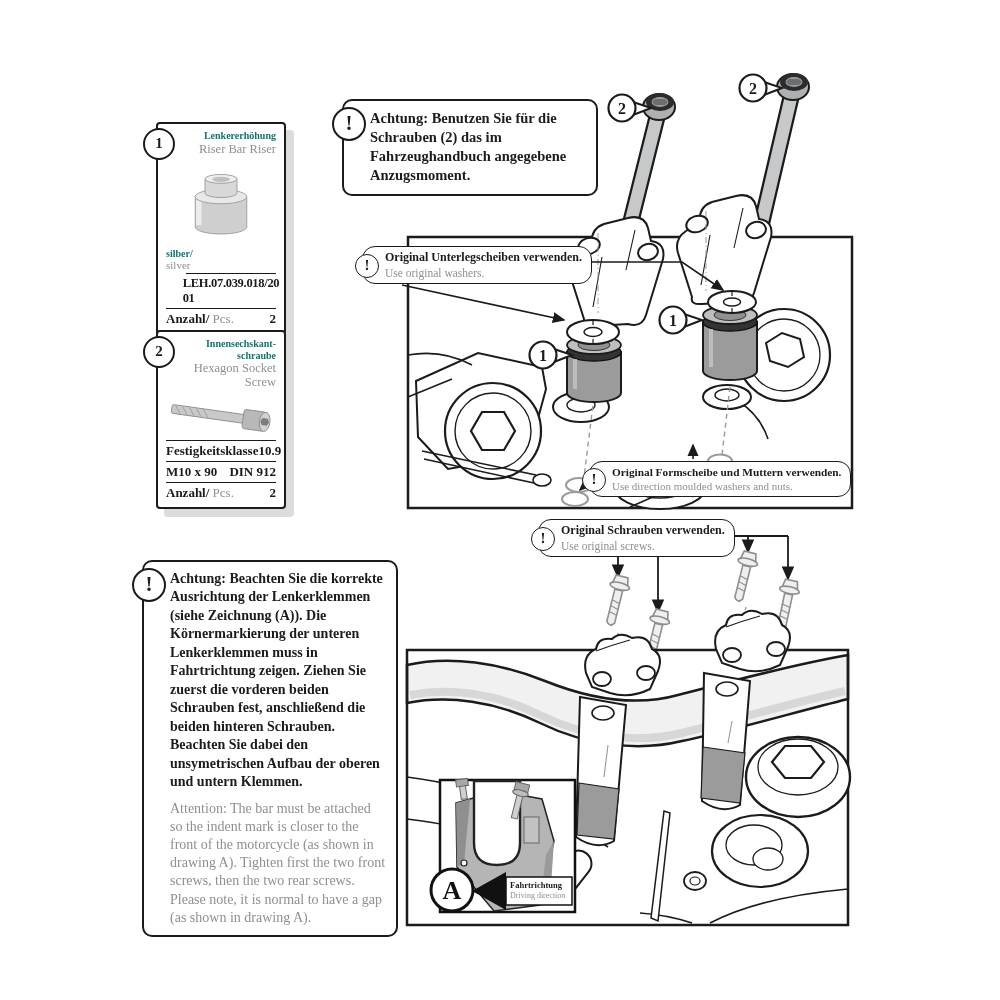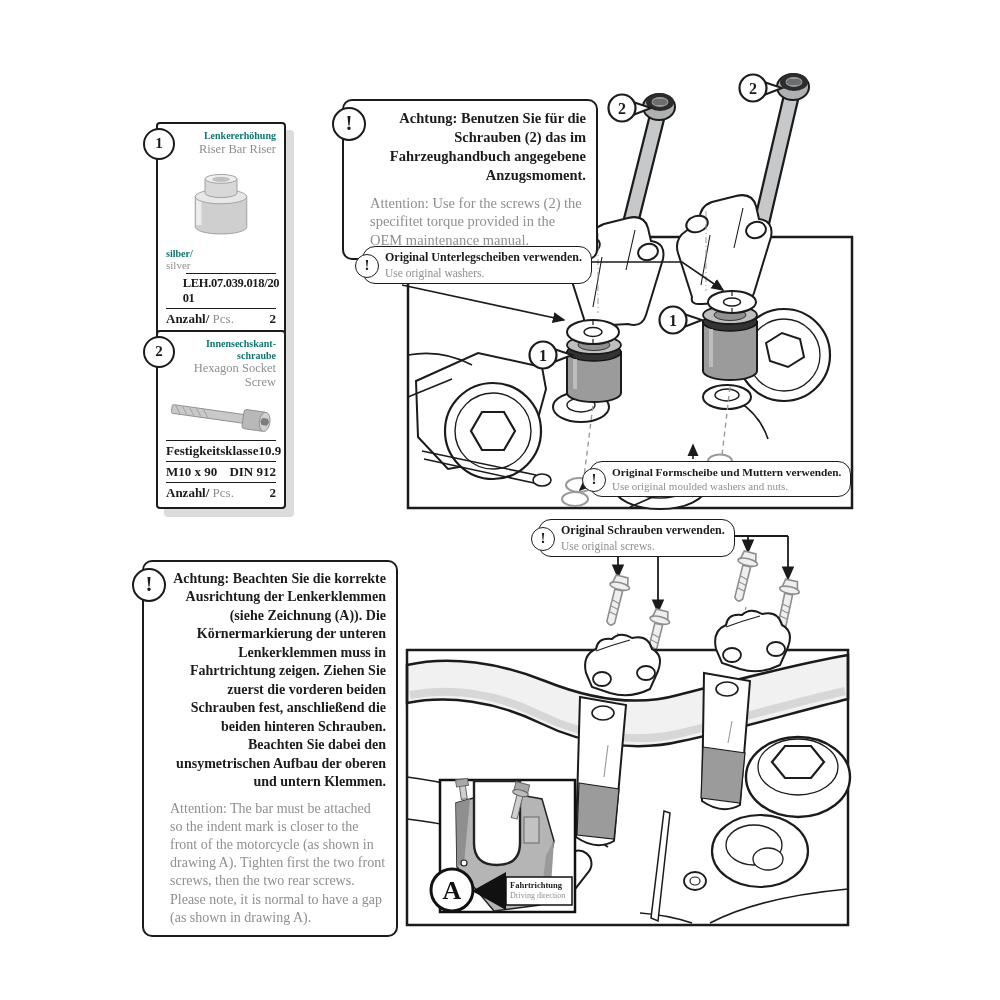--- a/index.html
+++ b/index.html
@@ -17,21 +17,21 @@
   .part-img{display:block;margin:2px auto 2px auto;}
   .rows{font-size:13px;}
   .row{display:flex;justify-content:space-between;align-items:baseline;padding:2px 0;}
   .rule{border-top:1.5px solid #1b1b1b;}
   .pn{font-weight:bold;font-size:12.5px;letter-spacing:-0.3px;justify-content:center;margin-left:20px;}
   
   .warn{position:absolute;background:#fff;border:2px solid #1b1b1b;border-radius:10px;
         padding:8px 10px 8px 26px;box-sizing:border-box;z-index:3;}
   .warn .bang{position:absolute;left:-12px;top:6px;width:30px;height:30px;border:2px solid #1b1b1b;
         border-radius:50%;background:#fff;text-align:center;line-height:28px;font-weight:bold;font-size:21px;}
-  .warn .de{font-weight:bold;font-size:14.5px;line-height:1.32;text-align:right;}
+  .warn .de{font-weight:bold;font-size:14.5px;line-height:1.32;}
   .warn .en{color:#8f8f8f;font-size:14.5px;line-height:1.3;margin-top:8px;}
   
   .callout{position:absolute;background:#fff;border:1.8px solid #1b1b1b;border-radius:13px;
         padding:3px 9px 3px 22px;box-sizing:border-box;white-space:nowrap;z-index:3;}
   .callout .bang{position:absolute;left:-8px;top:50%;margin-top:-11px;width:22px;height:22px;
         border:1.8px solid #1b1b1b;border-radius:50%;background:#fff;text-align:center;
         line-height:20px;font-weight:bold;font-size:15px;}
   .callout .de{font-weight:bold;font-size:12px;line-height:1.3;}
   .callout .en{color:#8f8f8f;font-size:11.5px;line-height:1.25;}
   svg text{font-family:"Liberation Serif","DejaVu Serif",serif;}
@@ -342,39 +342,38 @@
       <div class="row rule">
         <span><b>Anzahl/</b> <span class="en-g" style="font-size:13px;">Pcs.</span></span>
         <b>2</b>
       </div>
     </div>
   </section>
 
   <aside class="warn" style="left:342px;top:99px;width:256px;">
     <span class="bang"><span>!</span></span>
     <div class="de">Achtung: Benutzen Sie für die Schrauben (2) das im Fahrzeughand­buch angegebene Anzugsmoment.</div>
-    <div class="en">Attention: Use for the screws (2) the specifitet torque provided in the OEM maintenance manual.</div>
   </aside>
 
   <aside class="warn" style="left:142px;top:560px;width:256px;">
     <span class="bang"><span>!</span></span>
     <div class="de" style="font-size:14px;">Achtung: Beachten Sie die korrekte Ausrichtung der Lenkerklemmen (siehe Zeichnung (A)). Die Körnermarkierung der unteren Lenkerklemmen muss in Fahrtrichtung zeigen. Ziehen Sie zuerst die vorderen beiden Schrauben fest, anschließend die beiden hinteren Schrauben. Beachten Sie dabei den unsymetrischen Aufbau der oberen und untern Klemmen.</div>
     <div class="en" style="font-size:14px;">Attention: The bar must be attached so the indent mark is closer to the front of the motorcycle (as shown in drawing A). Tighten first the two front screws, then the two rear screws. Please note, it is normal to have a gap (as shown in drawing A).</div>
   </aside>
 
   <div class="callout" style="left:362px;top:246px;">
     <span class="bang"><span>!</span></span>
     <div class="de">Original Unterlegscheiben verwenden.</div>
     <div class="en">Use original washers.</div>
   </div>
 
   <div class="callout" style="left:589px;top:461px;">
     <span class="bang"><span>!</span></span>
     <div class="de" style="font-size:11.3px;">Original Formscheibe und Muttern verwenden.</div>
-    <div class="en" style="font-size:11px;">Use original moulded washers and nuts.</div>
+    <div class="en" style="font-size:11px;">Use direction moulded washers and nuts.</div>
   </div>
 
   <div class="callout" style="left:538px;top:519px;">
     <span class="bang"><span>!</span></span>
     <div class="de">Original Schrauben verwenden.</div>
     <div class="en">Use original screws.</div>
   </div>
 
 </div>
 

